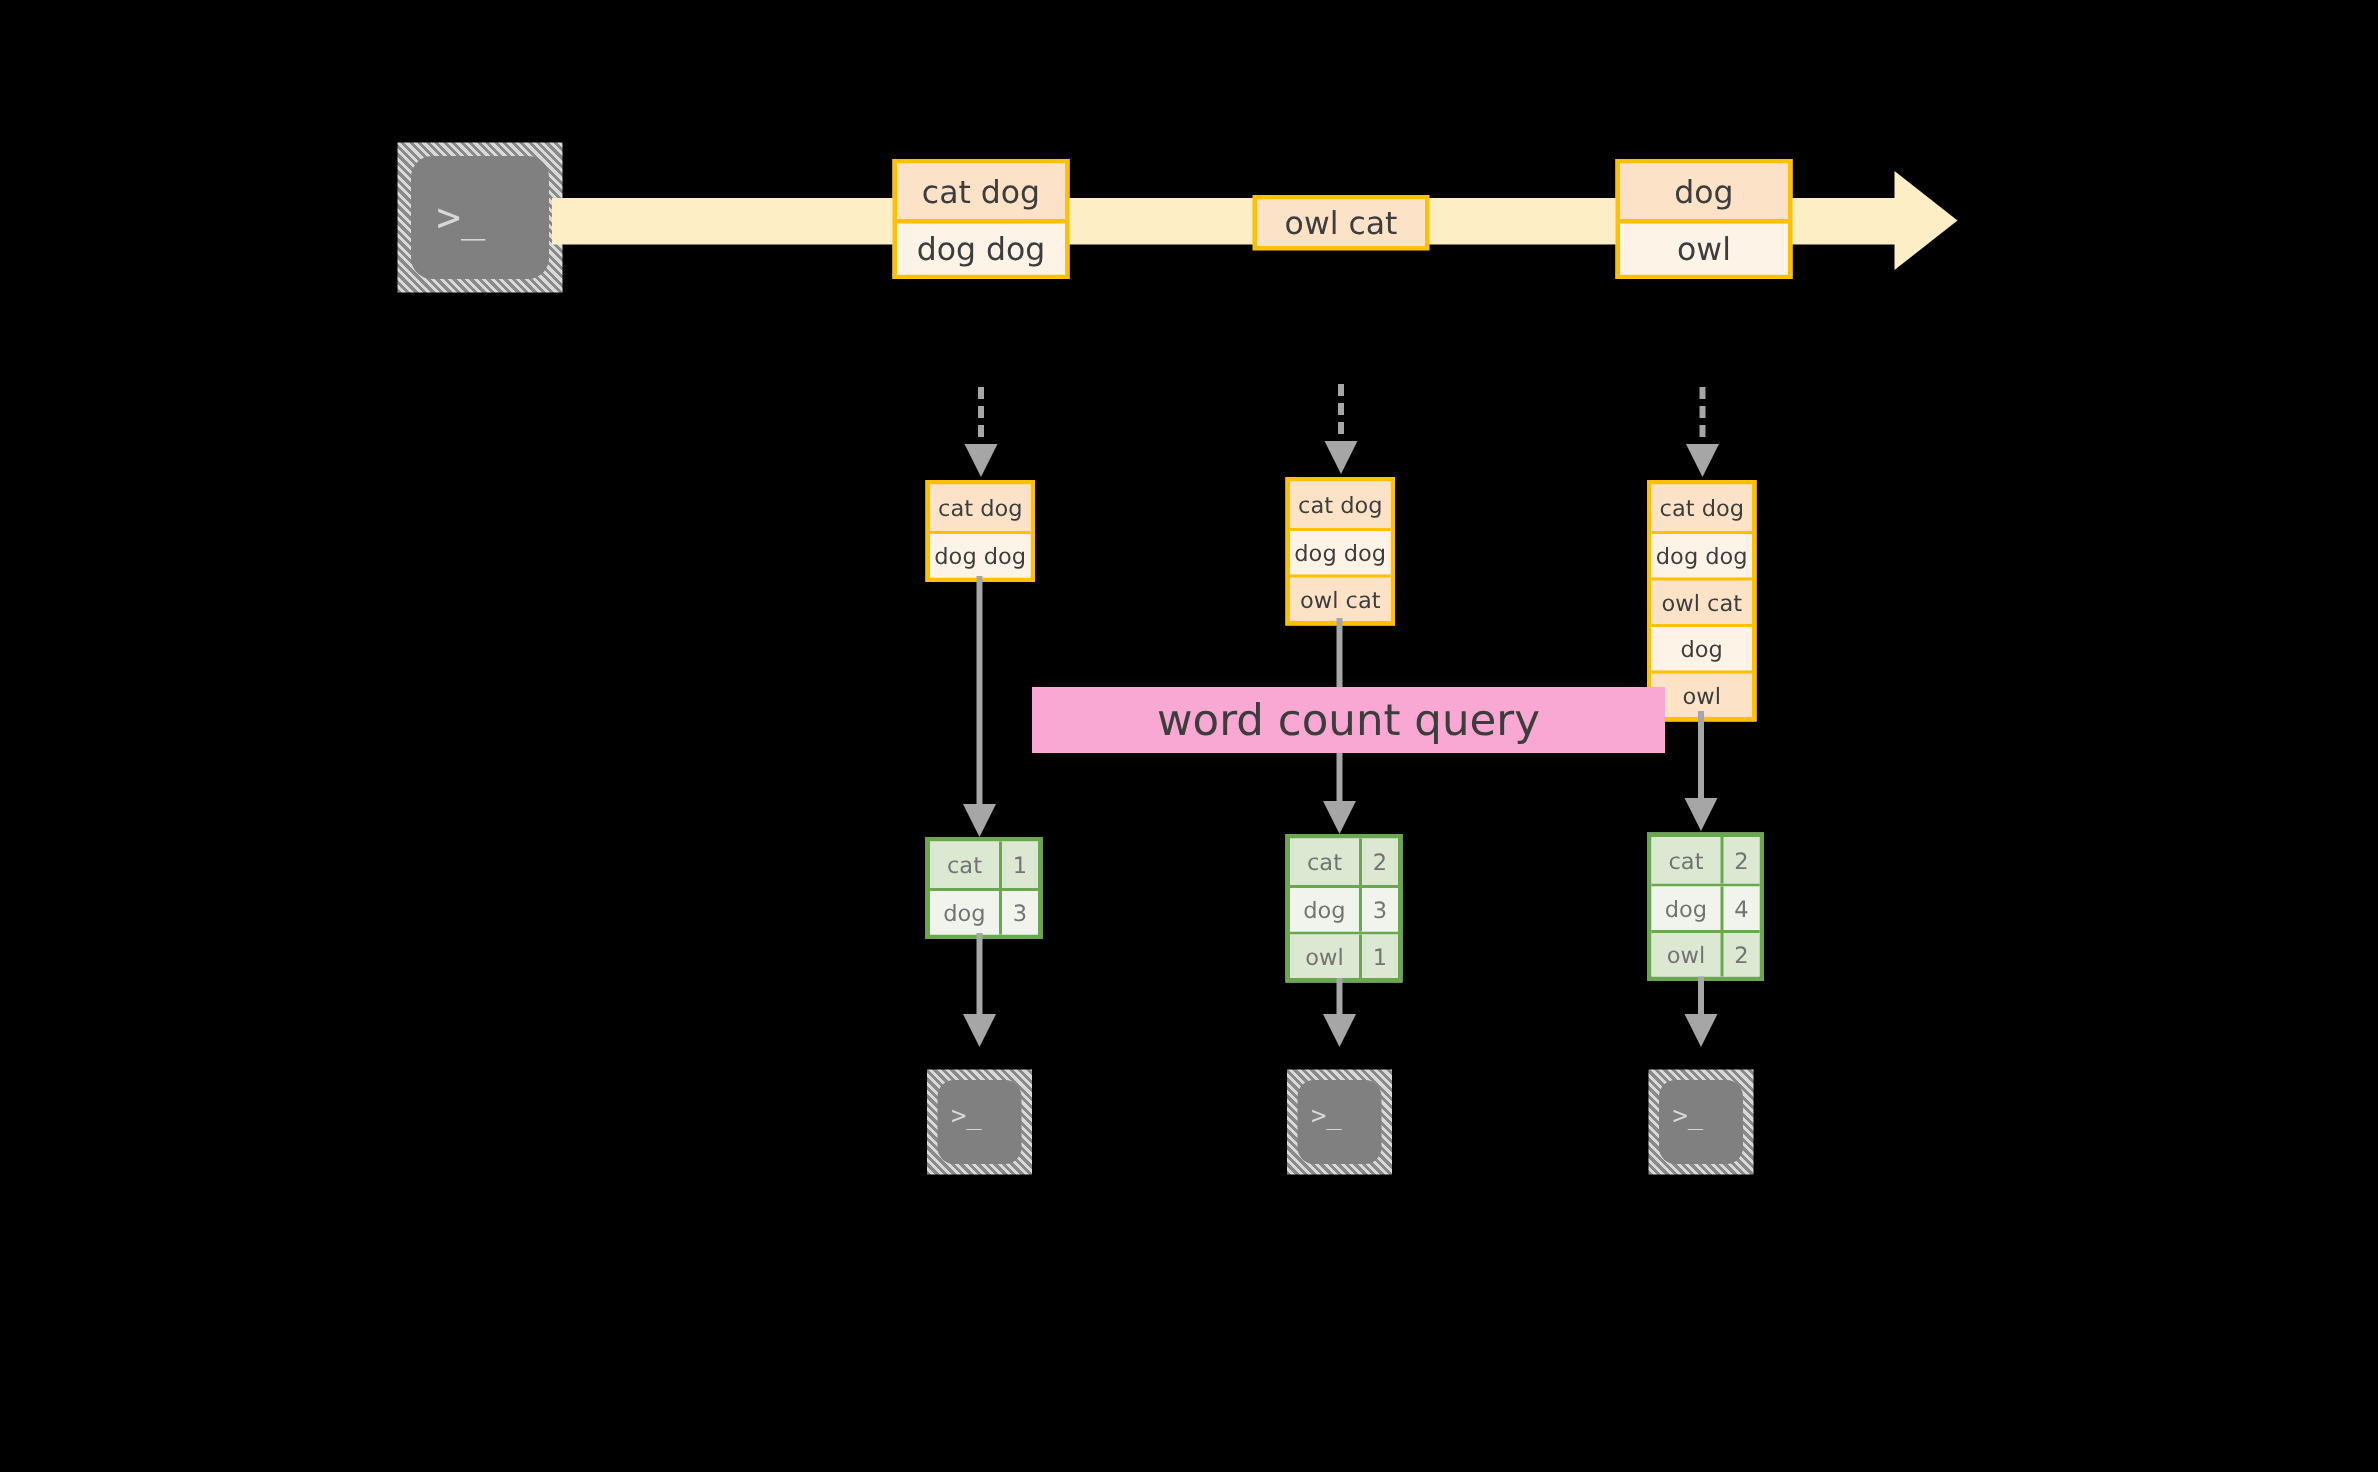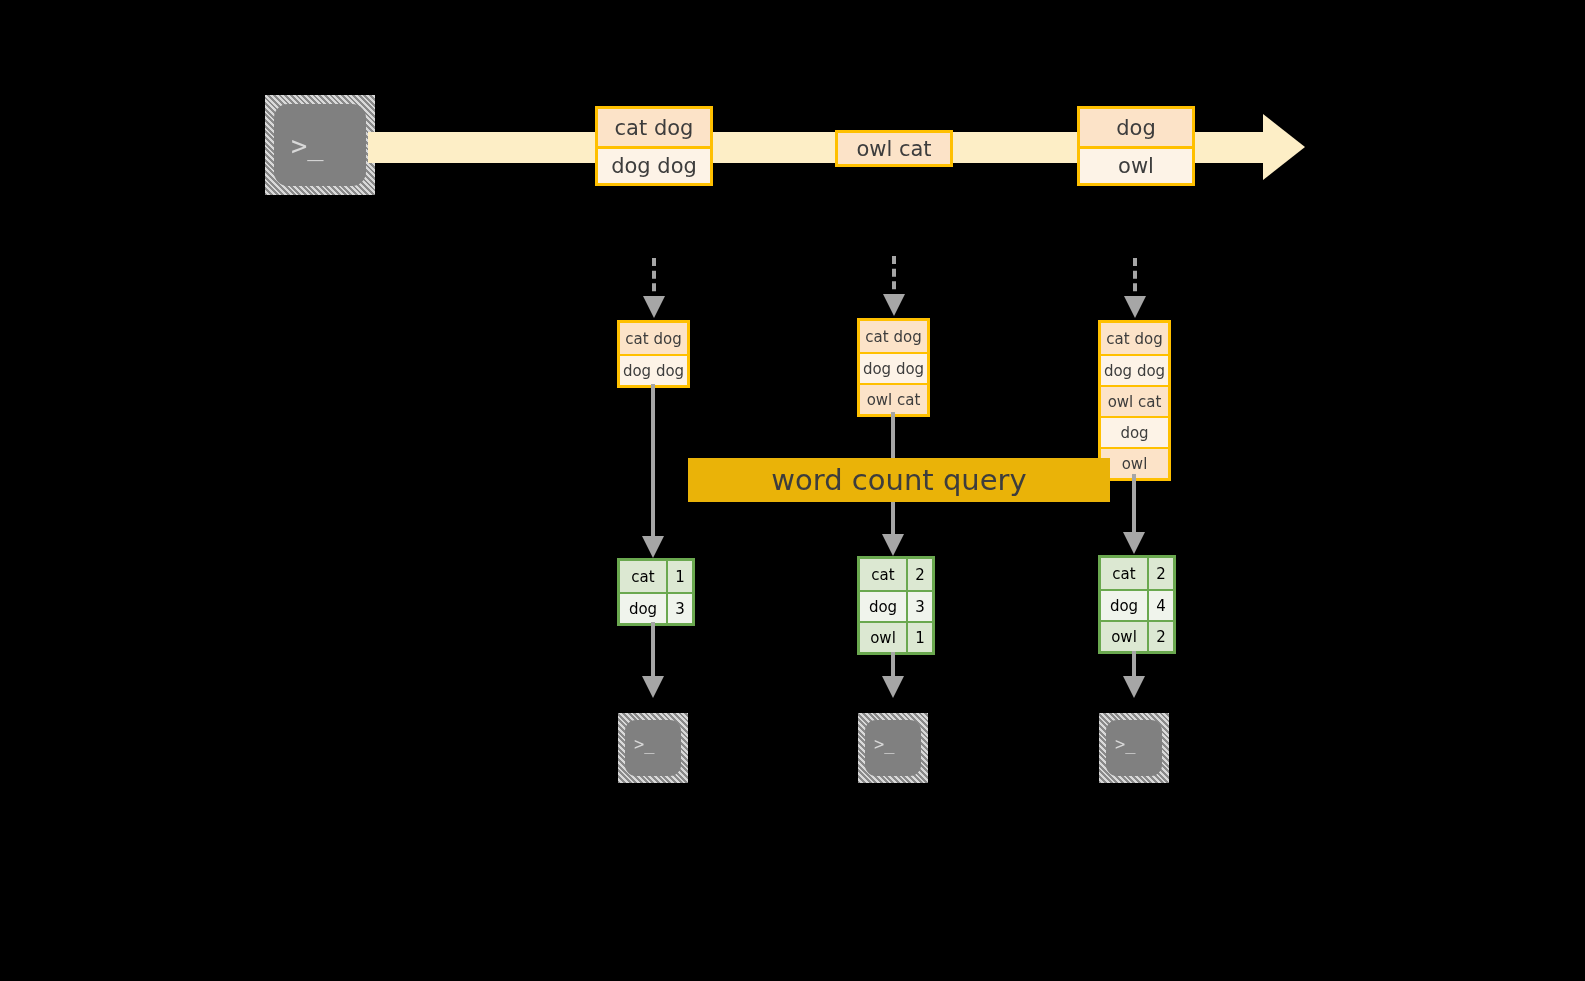--- a/index.html
+++ b/index.html
@@ -114,21 +114,21 @@
     display: flex;
     height: 31px;
   }
   .res-row.sep { border-top: 2px solid #6aa84f; }
   .res-cell {
     box-sizing: border-box;
     display: flex;
     align-items: center;
     justify-content: center;
     font-size: 15px;
-    color: #000000;
+    color: #737373;
     white-space: nowrap;
   }
   .res-cell.key { width: 46px; }
   .res-cell.val { width: 26px; border-left: 2px solid #6aa84f; }
   .res-row.dark .res-cell { background: #dce8d2; }
   .res-row.light .res-cell { background: #f0f4ec; }
 
   
   .ar-line {
     position: absolute;
@@ -144,21 +144,21 @@
     position: absolute;
     width: 0; height: 0;
     border-left: 11px solid transparent;
     border-right: 11px solid transparent;
     border-top: 22px solid #a6a6a6;
   }
 
   
   .query-label {
     position: absolute;
-    background: #eab308;
+    background: #f9a8d4;
     display: flex;
     align-items: center;
     justify-content: center;
     color: #3d3d3d;
     white-space: nowrap;
   }
 </style>
 </head>
 <body>
 

